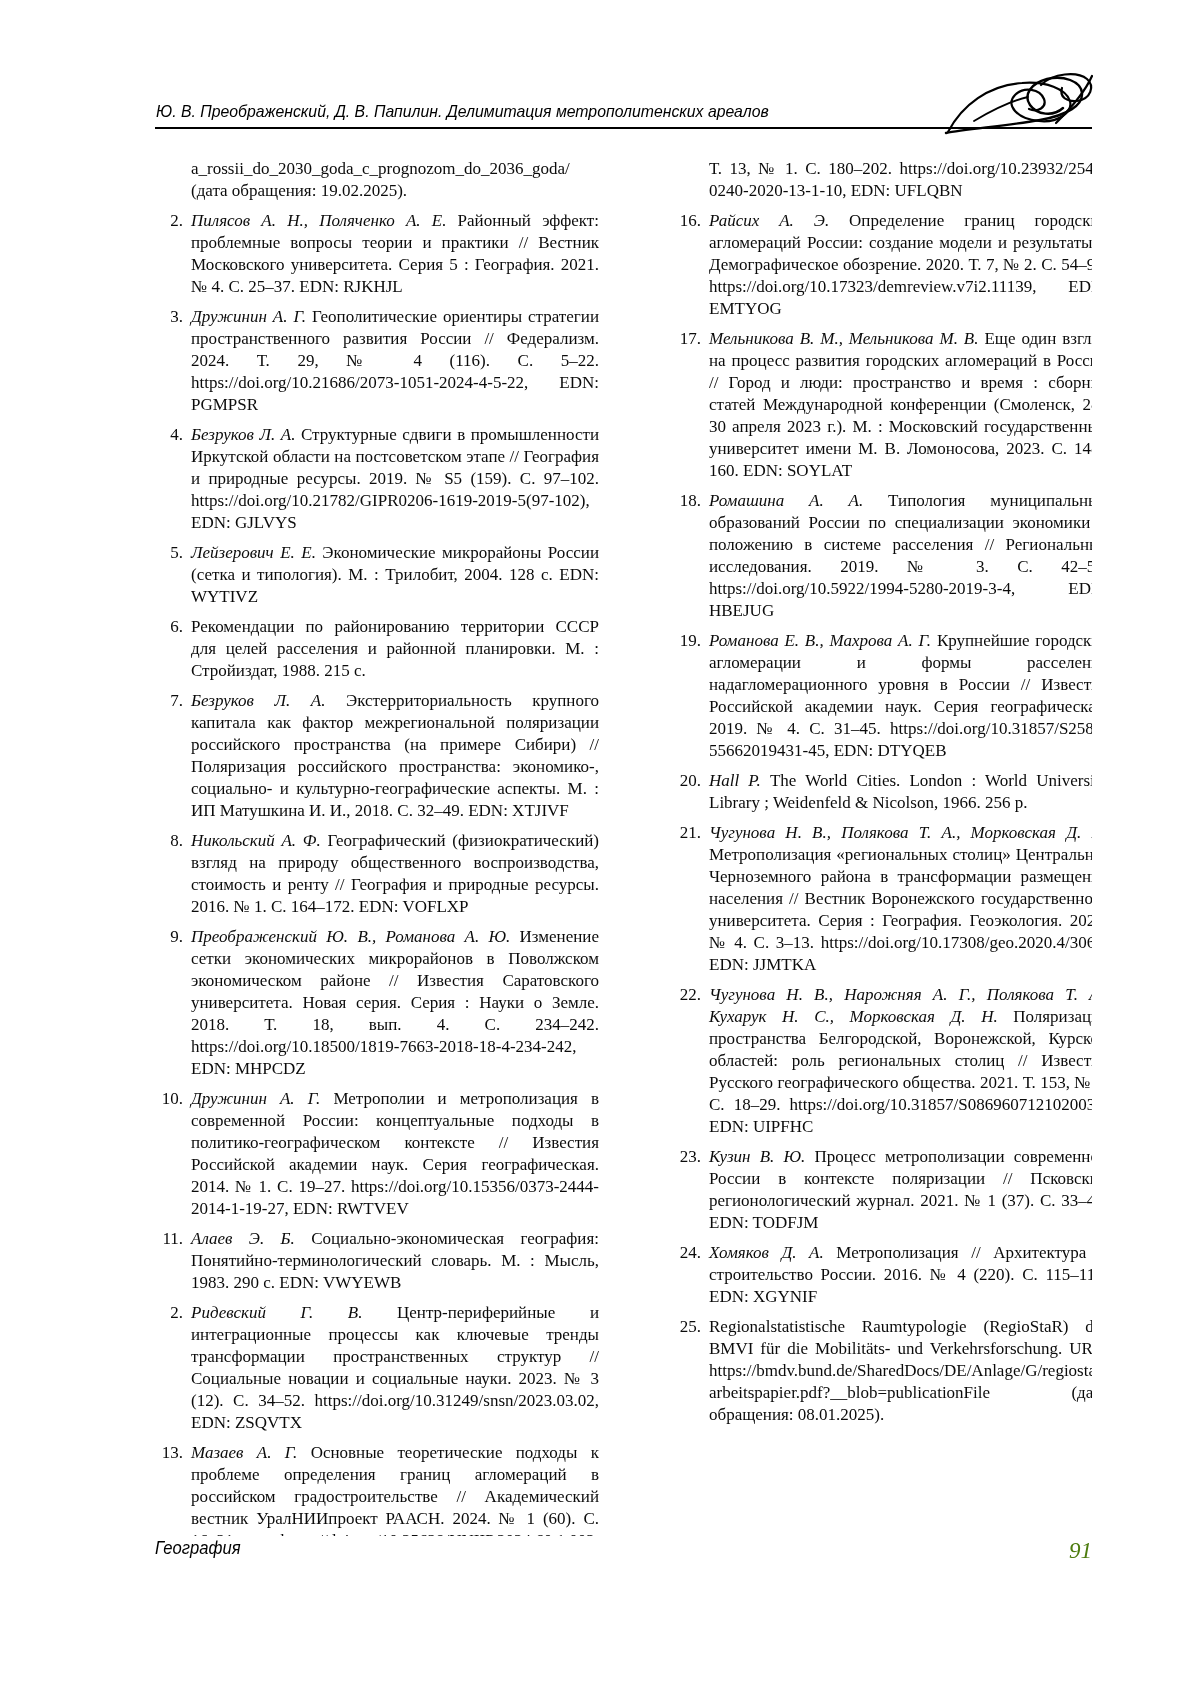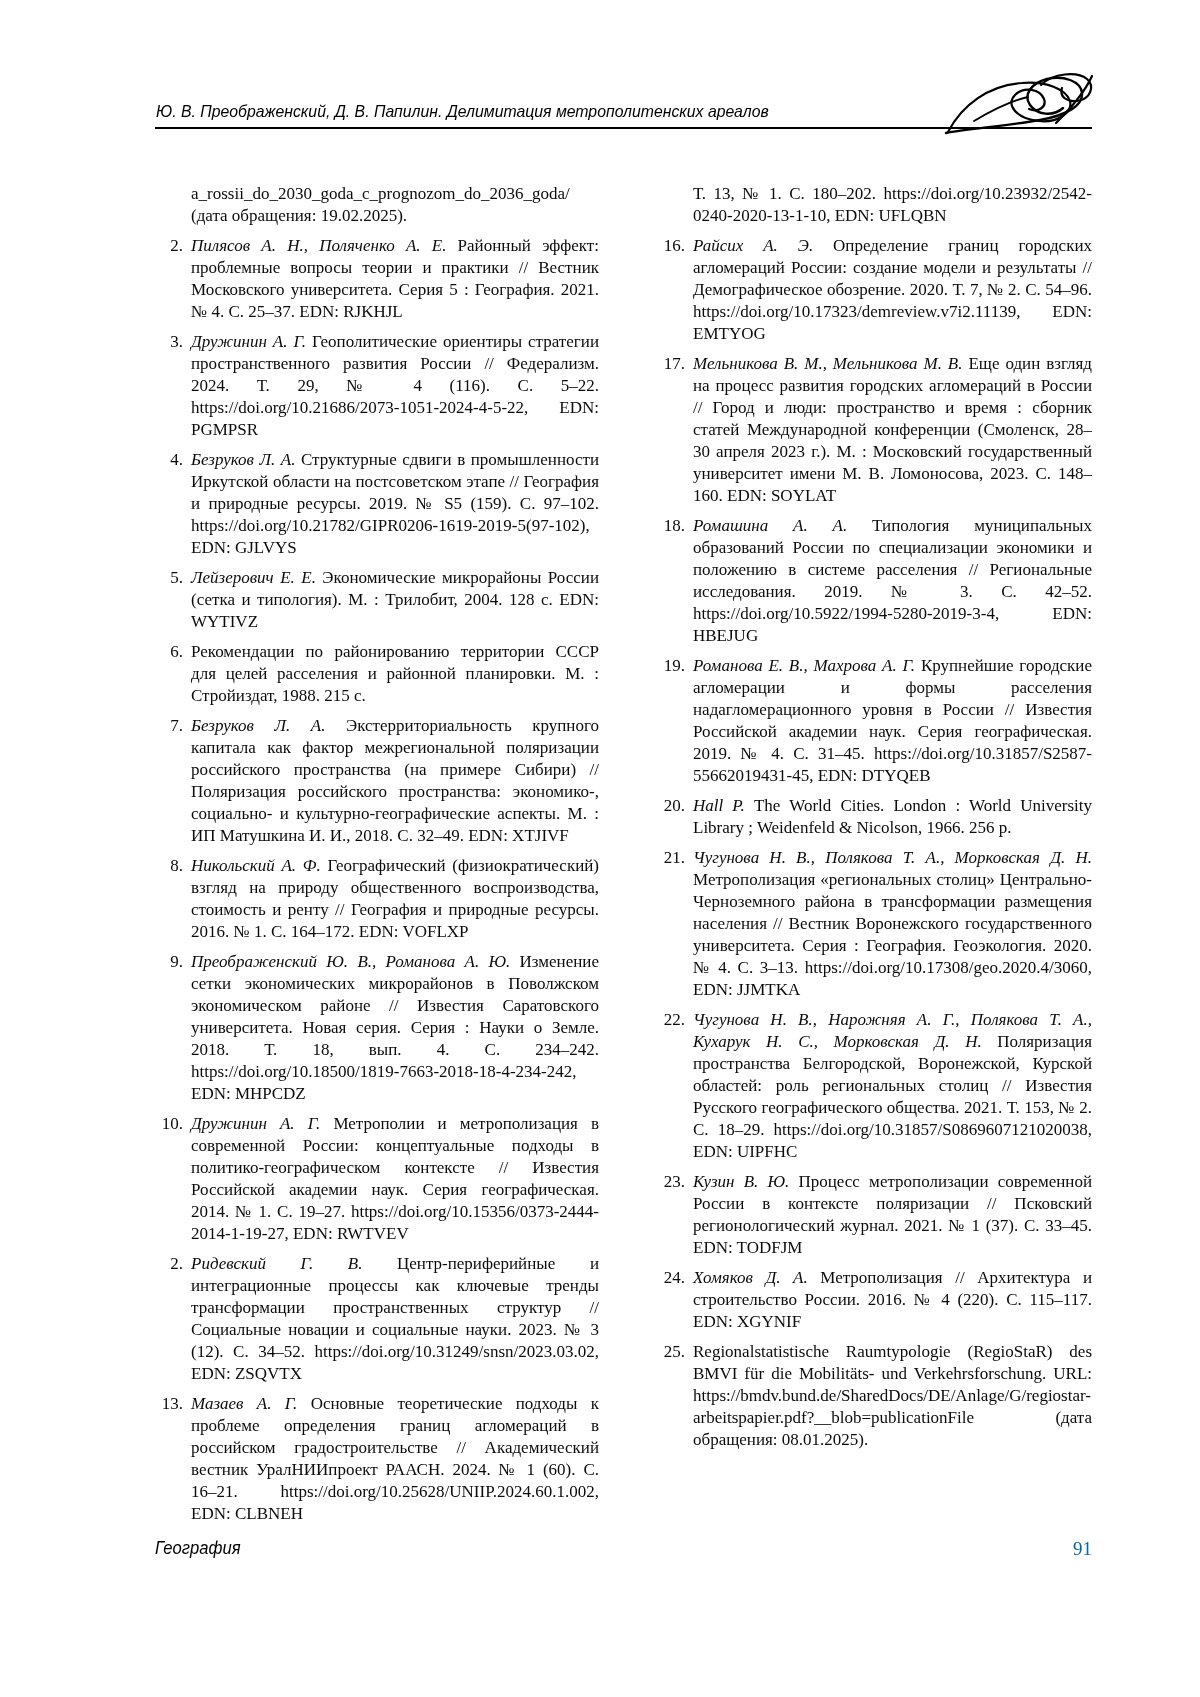--- a/index.html
+++ b/index.html
@@ -32,23 +32,22 @@
   .ornament {
     position: absolute; right: 104px; bottom: -8px;
     width: 152px; height: 66px;
   }
   .ornament svg { display: block; width: 100%; height: 100%; }
 
   
   .columns {
     position: absolute; top: 158px; left: 155px;
     width: 937px; height: 1378px;
-    display: flex; gap: 48px;
+    display: flex; gap: 64px;
     overflow: hidden;
-    margin-top: 25px;
   }
   .col { width: 444px; flex: 0 0 444px; }
   .col.right { width: 445px; flex: 0 0 445px; }
 
   .ref {
     position: relative;
     padding-left: 36px;
     text-align: justify;
     font-size: 17px;
     line-height: 22px;
@@ -72,22 +71,23 @@
   .footer-section {
     font-family: "Liberation Sans", sans-serif;
     font-style: italic;
     font-size: 17.5px;
     transform: scaleX(0.95);
     transform-origin: left bottom;
     color: #000;
   }
   .footer-page {
     font-family: "Liberation Serif", serif;
-    font-size: 19px;
-    color: #0369a1;
+    font-style: italic;
+    font-size: 23px;
+    color: #4d7c0f;
   }
 </style>
 </head>
 <body>
 
 <div class="page">
 
   <div class="header">
     <div class="running-title">Ю. В. Преображенский, Д. В. Папилин.  Делимитация метрополитенских ареалов</div>
     <div class="header-rule"></div>
@@ -107,20 +107,21 @@
         <div class="ref"><span class="num"></span><span class="authors"></span><span class="text">a_rossii_do_2030_goda_c_prognozom_do_2036_goda/ (дата обращения: 19.02.2025).</span></div>
         <div class="ref"><span class="num">2.</span><span class="authors">Пилясов А. Н., Поляченко А. Е. </span><span class="text">Районный эффект: проблемные вопросы теории и практики // Вестник Московского университета. Серия 5 : География. 2021. № 4. С. 25–37. EDN: RJKHJL</span></div>
         <div class="ref"><span class="num">3.</span><span class="authors">Дружинин А. Г. </span><span class="text">Геополитические ориентиры стратегии пространственного развития России // Федерализм. 2024. Т. 29, № 4 (116). С. 5–22. https://doi.org/10.21686/2073-1051-2024-4-5-22, EDN: PGMPSR</span></div>
         <div class="ref"><span class="num">4.</span><span class="authors">Безруков Л. А. </span><span class="text">Структурные сдвиги в промышленности Иркутской области на постсоветском этапе // География и природные ресурсы. 2019. № S5 (159). С. 97–102. https://doi.org/10.21782/GIPR0206-1619-2019-5(97-102), EDN: GJLVYS</span></div>
         <div class="ref"><span class="num">5.</span><span class="authors">Лейзерович Е. Е. </span><span class="text">Экономические микрорайоны России (сетка и типология). М. : Трилобит, 2004. 128 с. EDN: WYTIVZ</span></div>
         <div class="ref"><span class="num">6.</span><span class="authors"></span><span class="text">Рекомендации по районированию территории СССР для целей расселения и районной планировки. М. : Стройиздат, 1988. 215 с.</span></div>
         <div class="ref"><span class="num">7.</span><span class="authors">Безруков Л. А. </span><span class="text">Экстерриториальность крупного капитала как фактор межрегиональной поляризации российского пространства (на примере Сибири) // Поляризация российского пространства: экономико-, социально- и культурно-географические аспекты. М. : ИП Матушкина И. И., 2018. С. 32–49. EDN: XTJIVF</span></div>
         <div class="ref"><span class="num">8.</span><span class="authors">Никольский А. Ф. </span><span class="text">Географический (физиократический) взгляд на природу общественного воспроизводства, стоимость и ренту // География и природные ресурсы. 2016. № 1. С. 164–172. EDN: VOFLXP</span></div>
         <div class="ref"><span class="num">9.</span><span class="authors">Преображенский Ю. В., Романова А. Ю. </span><span class="text">Изменение сетки экономических микрорайонов в Поволжском экономическом районе // Известия Саратовского университета. Новая серия. Серия : Науки о Земле. 2018. Т. 18, вып. 4. С. 234–242. https://doi.org/10.18500/1819-7663-2018-18-4-234-242, EDN: MHPCDZ</span></div>
         <div class="ref"><span class="num">10.</span><span class="authors">Дружинин А. Г. </span><span class="text">Метрополии и метрополизация в современной России: концептуальные подходы в политико-географическом контексте // Известия Российской академии наук. Серия географическая. 2014. № 1. С. 19–27. https://doi.org/10.15356/0373-2444-2014-1-19-27, EDN: RWTVEV</span></div>
+        <div class="ref"><span class="num">11.</span><span class="authors">Алаев Э. Б. </span><span class="text">Социально-экономическая география: Понятийно-терминологический словарь. М. : Мысль, 1983. 290 с. EDN: VWYEWB</span></div>
         <div class="ref"><span class="num">2.</span><span class="authors">Ридевский Г. В. </span><span class="text">Центр-периферийные и интеграционные процессы как ключевые тренды трансформации пространственных структур // Социальные новации и социальные науки. 2023. № 3 (12). С. 34–52. https://doi.org/10.31249/snsn/2023.03.02, EDN: ZSQVTX</span></div>
         <div class="ref"><span class="num">13.</span><span class="authors">Мазаев А. Г. </span><span class="text">Основные теоретические подходы к проблеме определения границ агломераций в российском градостроительстве // Академический вестник УралНИИпроект РААСН. 2024. № 1 (60). С. 16–21. https://doi.org/10.25628/UNIIP.2024.60.1.002, EDN: CLBNEH</span></div>
       </div>
     <div class="col right">
         <div class="ref"><span class="num"></span><span class="authors"></span><span class="text">Т. 13, № 1. С. 180–202. https://doi.org/10.23932/2542-0240-2020-13-1-10, EDN: UFLQBN</span></div>
         <div class="ref"><span class="num">16.</span><span class="authors">Райсих А. Э. </span><span class="text">Определение границ городских агломераций России: создание модели и результаты // Демографическое обозрение. 2020. Т. 7, № 2. С. 54–96. https://doi.org/10.17323/demreview.v7i2.11139, EDN: EMTYOG</span></div>
         <div class="ref"><span class="num">17.</span><span class="authors">Мельникова В. М., Мельникова М. В. </span><span class="text">Еще один взгляд на процесс развития городских агломераций в России // Город и люди: пространство и время : сборник статей Международной конференции (Смоленск, 28–30 апреля 2023 г.). М. : Московский государственный университет имени М. В. Ломоносова, 2023. С. 148–160. EDN: SOYLAT</span></div>
         <div class="ref"><span class="num">18.</span><span class="authors">Ромашина А. А. </span><span class="text">Типология муниципальных образований России по специализации экономики и положению в системе расселения // Региональные исследования. 2019. № 3. С. 42–52. https://doi.org/10.5922/1994-5280-2019-3-4, EDN: HBEJUG</span></div>
         <div class="ref"><span class="num">19.</span><span class="authors">Романова Е. В., Махрова А. Г. </span><span class="text">Крупнейшие городские агломерации и формы расселения надагломерационного уровня в России // Известия Российской академии наук. Серия географическая. 2019. № 4. С. 31–45. https://doi.org/10.31857/S2587-55662019431-45, EDN: DTYQEB</span></div>
         <div class="ref"><span class="num">20.</span><span class="authors">Hall P. </span><span class="text">The World Cities. London : World University Library ; Weidenfeld &amp; Nicolson, 1966. 256 p.</span></div>

